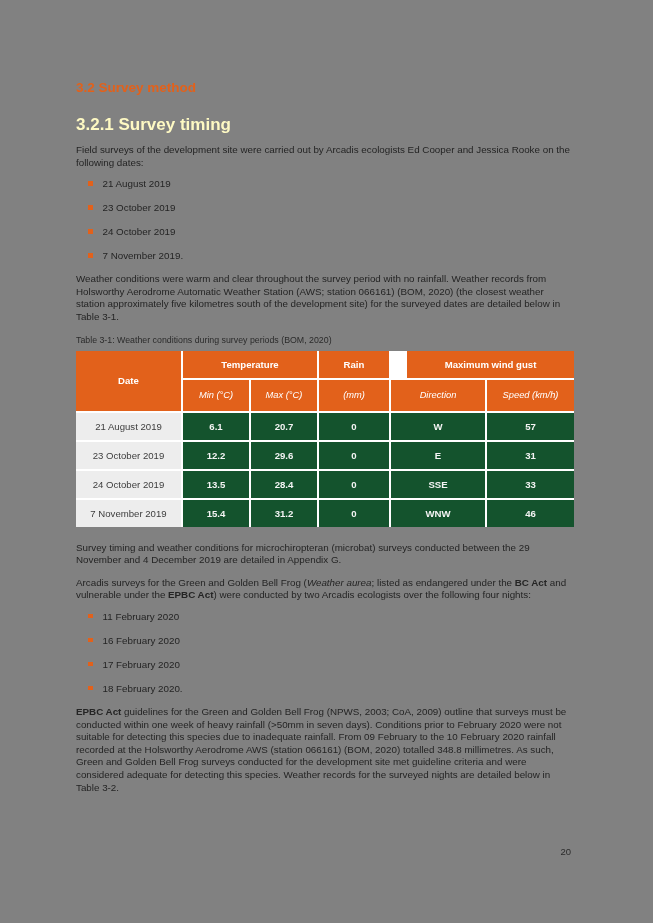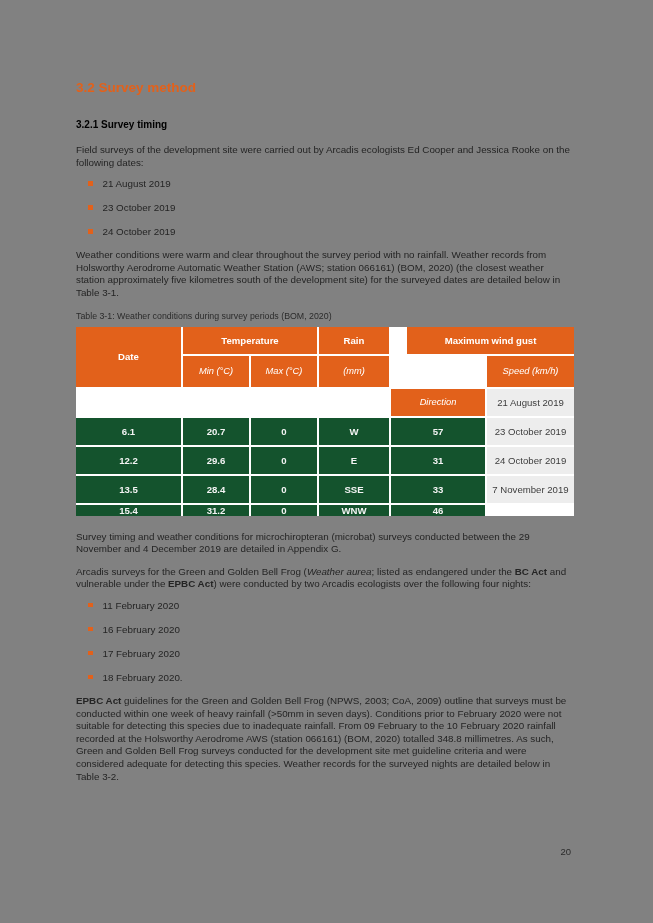--- a/index.html
+++ b/index.html
@@ -2,21 +2,21 @@
 <html><head>
 <meta charset="utf-8">
 <style>
   html,body { margin:0; padding:0; background:#818181; }
   .page {
     width:650px; height:923px; position:relative; background:#818181;
     font-family:"Liberation Sans", sans-serif; color:#242424;
     box-sizing:border-box; padding:80px 79px 0 76px; overflow:hidden;
   }
   .h-section { color:#E2611B; font-size:13.5px; font-weight:bold; margin:0; line-height:15px; }
-  .h-subsection { color:#000000; font-size:10px; font-weight:bold; margin:23px 0 12px 0; line-height:14px; }
+  .h-subsection { color:#fef9c3; font-size:17px; font-weight:bold; margin:23px 0 12px 0; line-height:14px; }
   .para { font-size:9.8px; line-height:12.6px; margin:10px 0 0 0; }
   .blist { margin:8px 0 0 0; }
   .bitem { display:flex; align-items:flex-start; margin-bottom:11px; font-size:9.8px; line-height:13px; }
   .bullet { width:4.5px; height:4.5px; background:#E2611B; margin:4px 10px 0 12px; flex:none; }
   .caption { font-size:8.8px; line-height:11px; margin:11px 0 5px 0; color:#2b2b2b; }
   .wtable {
     display:grid;
     grid-template-columns:105px 66px 66px 70px 94px 87px;
     grid-template-rows:27px 31px 27px 27px 27px 27px;
     gap:2px; background:#ffffff; width:498px;
@@ -53,37 +53,41 @@
       <span>21 August 2019</span>
     </div>
     <div class="bitem">
       <span class="bullet"></span>
       <span>23 October 2019</span>
     </div>
     <div class="bitem">
       <span class="bullet"></span>
       <span>24 October 2019</span>
     </div>
+    <div class="bitem">
+      <span class="bullet"></span>
+      <span>7 November 2019.</span>
+    </div>
   </div>
 
   <p class="para">Weather conditions were warm and clear throughout the survey period with no rainfall. Weather records from Holsworthy Aerodrome Automatic Weather Station (AWS; station 066161) (BOM, 2020) (the closest weather station approximately five kilometres south of the development site) for the surveyed dates are detailed below in Table 3-1.</p>
 
   <div class="caption">Table 3-1: Weather conditions during survey periods (BOM, 2020)</div>
 
   <div class="wtable">
     <div class="hc span-rows">Date</div>
     <div class="hc span-temp">Temperature</div>
     <div class="hc">Rain</div>
     <div class="hc span-wind">Maximum wind gust</div>
 
     <div class="hs" style="grid-column:2">Min (°C)</div>
     <div class="hs" style="grid-column:3">Max (°C)</div>
     <div class="hs" style="grid-column:4">(mm)</div>
+    <div class="hs" style="grid-column:5">Direction</div>
     <div class="hs" style="grid-column:6">Speed (km/h)</div>
-    <div class="hs" style="grid-column:5">Direction</div>
 
     <div class="dc">21 August 2019</div>
     <div class="vc">6.1</div>
     <div class="vc">20.7</div>
     <div class="vc">0</div>
     <div class="vc">W</div>
     <div class="vc">57</div>
 
     <div class="dc">23 October 2019</div>
     <div class="vc">12.2</div>

